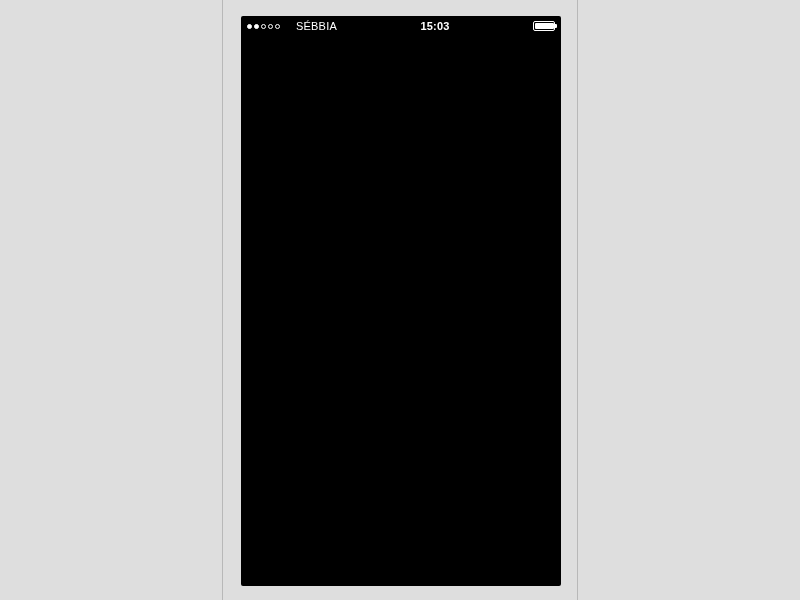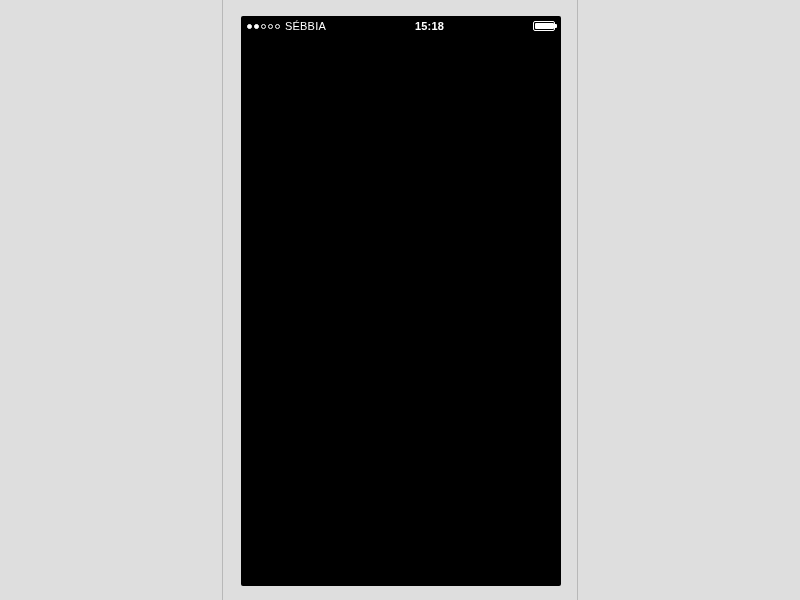--- a/index.html
+++ b/index.html
@@ -39,21 +39,21 @@
       justify-content: space-between;
       padding: 0 6px;
       color: #fff;
       font-size: 11px;
       font-weight: 500;
       letter-spacing: 0.2px;
     }
     .sb-left {
       display: flex;
       align-items: center;
-      gap: 5px;
+      gap: 16px;
       text-align: center;
     }
     .signal {
       display: flex;
       align-items: center;
       gap: 2px;
     }
     .signal .dot {
       width: 5px;
       height: 5px;
@@ -102,21 +102,21 @@
       <div class="sb-left">
         <span class="signal" id="signal-dots">
             <span class="dot filled"></span>
             <span class="dot filled"></span>
             <span class="dot"></span>
             <span class="dot"></span>
             <span class="dot"></span>
           </span>
         <span class="carrier">SÉBBIA</span>
       </div>
-      <div class="clock">15:18</div>
+      <div class="clock">15:03</div>
       <div class="sb-right">
         <div class="battery">
           <div class="fill" id="battery-fill" style="width: 19px;"></div>
         </div>
       </div>
     </div>
   </div>
 </div>
 
 </body></html>

